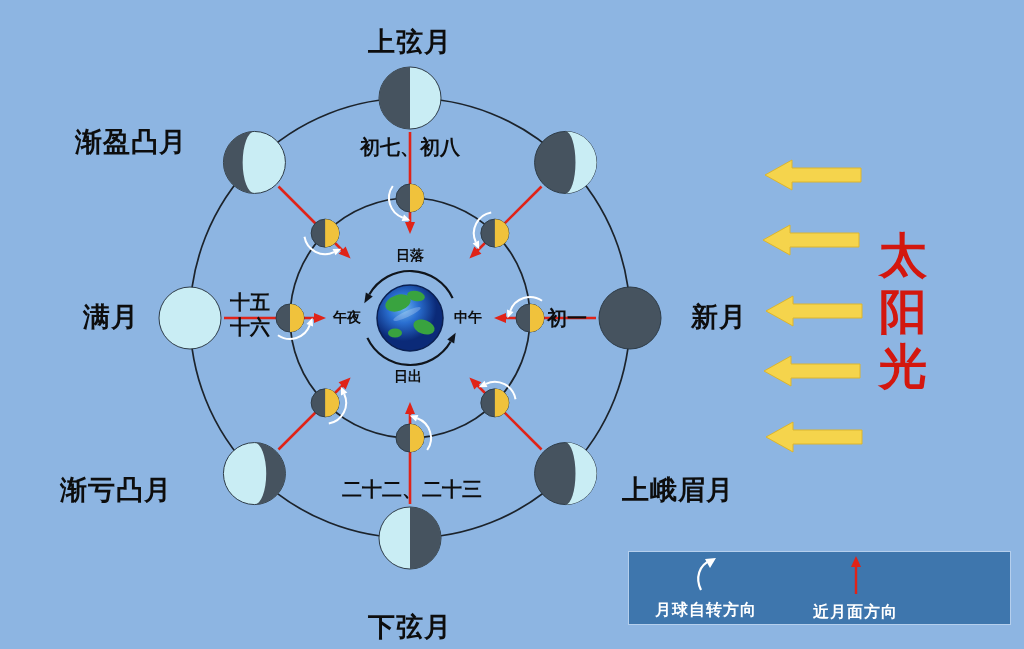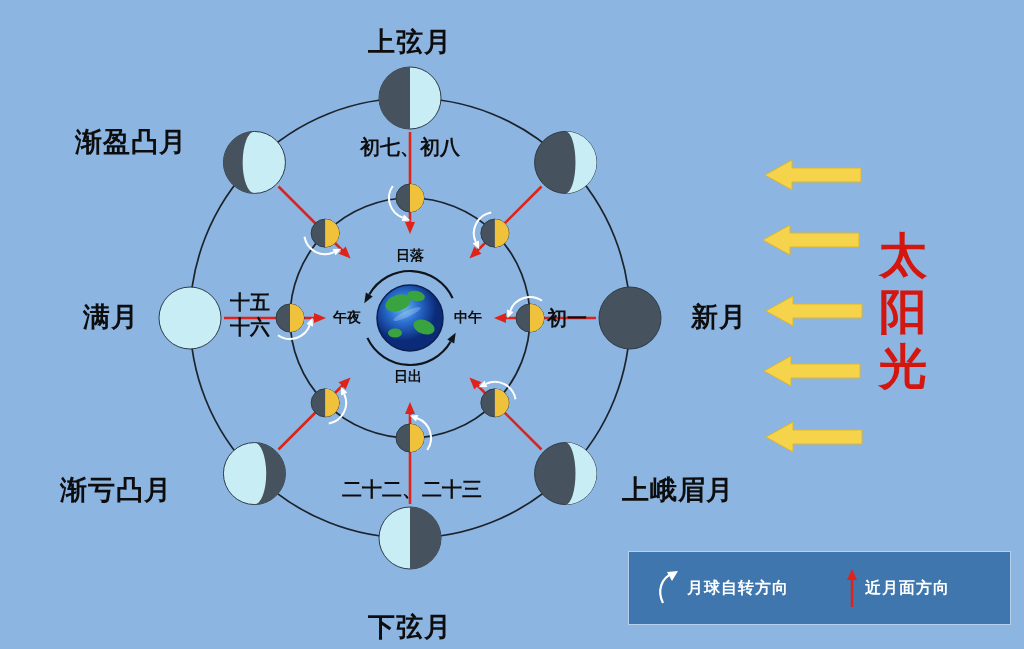--- a/index.html
+++ b/index.html
@@ -20,21 +20,21 @@
     position:absolute;left:903px;top:228px;width:52px;
     transform:translate(-50%,0);
     font-size:48px;font-weight:bold;color:#d3170e;
     line-height:1.16;word-break:break-all;text-align:center;
   }
   .legend{
     position:absolute;left:629px;top:552px;width:381px;height:72px;
     background:#3e76ad;display:flex;align-items:center;
     box-shadow:0 0 0 1px rgba(230,240,250,0.45);
   }
-  .legend-item{display:flex;align-items:center;gap:6px;}
+  .legend-item{display:flex;align-items:center;gap:6px;flex-direction:column;}
   .legend-label{color:#ffffff;font-size:16px;font-weight:bold;letter-spacing:1px;}
 </style>
 </head>
 <body>
 
 <div id="stage">
 
   <svg id="diagram-svg" width="1024" height="649">
       <defs>
         <radialGradient id="earthG" cx="40%" cy="35%">

